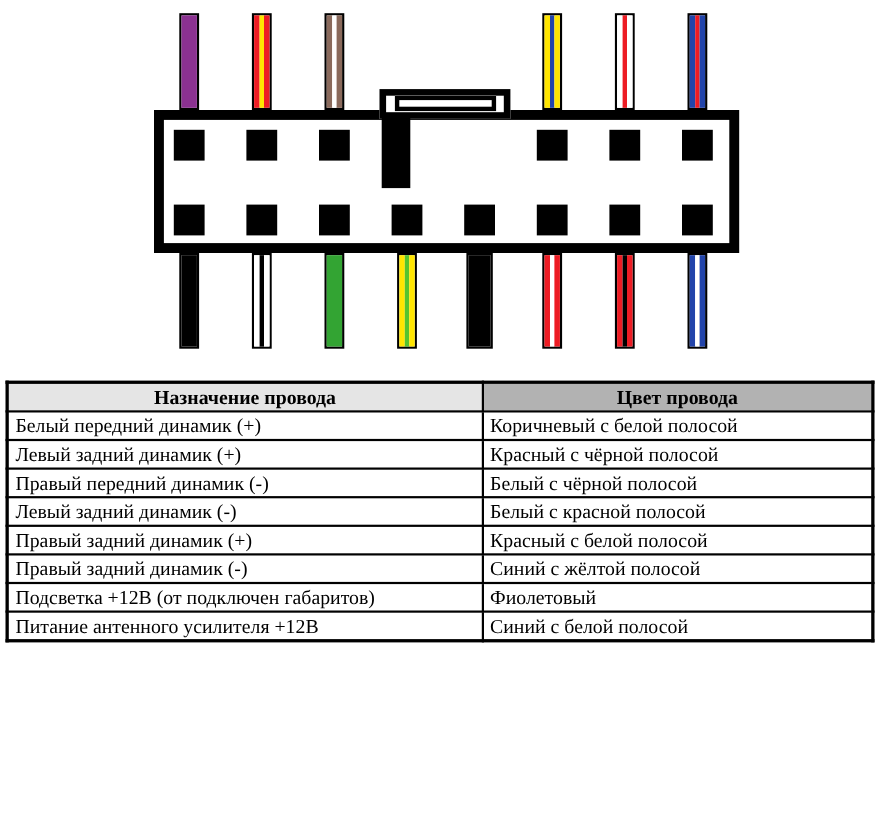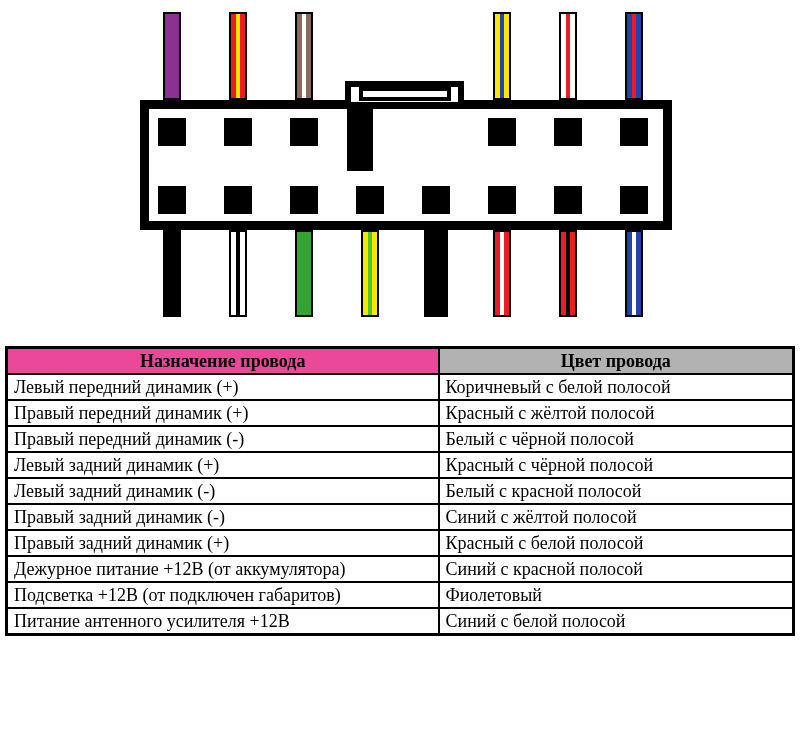--- a/index.html
+++ b/index.html
@@ -133,56 +133,48 @@
       </div>
     </div>
 
   <table class="wiring-table">
     <colgroup>
       <col style="width:432px">
       <col>
     </colgroup>
     <thead>
       <tr>
-        <th style="background: #ec4899; margin-left: 26px;">Назначение провода</th>
+        <th style="background: #e5e5e5; margin-left: 26px;">Назначение провода</th>
         <th style="background: rgb(178, 178, 178);">Цвет провода</th>
       </tr>
     </thead>
     <tbody>
         <tr>
-          <td>Левый передний динамик (+)</td>
+          <td>Белый передний динамик (+)</td>
           <td>Коричневый с белой полосой</td>
         </tr>
         <tr>
-          <td>Правый передний динамик (+)</td>
-          <td>Красный с жёлтой полосой</td>
+          <td>Левый задний динамик (+)</td>
+          <td>Красный с чёрной полосой</td>
         </tr>
         <tr>
           <td>Правый передний динамик (-)</td>
           <td>Белый с чёрной полосой</td>
         </tr>
         <tr>
-          <td>Левый задний динамик (+)</td>
-          <td>Красный с чёрной полосой</td>
-        </tr>
-        <tr>
           <td>Левый задний динамик (-)</td>
           <td>Белый с красной полосой</td>
-        </tr>
-        <tr>
-          <td>Правый задний динамик (-)</td>
-          <td>Синий с жёлтой полосой</td>
         </tr>
         <tr>
           <td>Правый задний динамик (+)</td>
           <td>Красный с белой полосой</td>
         </tr>
         <tr>
-          <td>Дежурное питание +12В (от аккумулятора)</td>
-          <td>Синий с красной полосой</td>
+          <td>Правый задний динамик (-)</td>
+          <td>Синий с жёлтой полосой</td>
         </tr>
         <tr>
           <td>Подсветка +12В (от подключен габаритов)</td>
           <td>Фиолетовый</td>
         </tr>
         <tr>
           <td>Питание антенного усилителя +12В</td>
           <td>Синий с белой полосой</td>
         </tr>
       </tbody>

